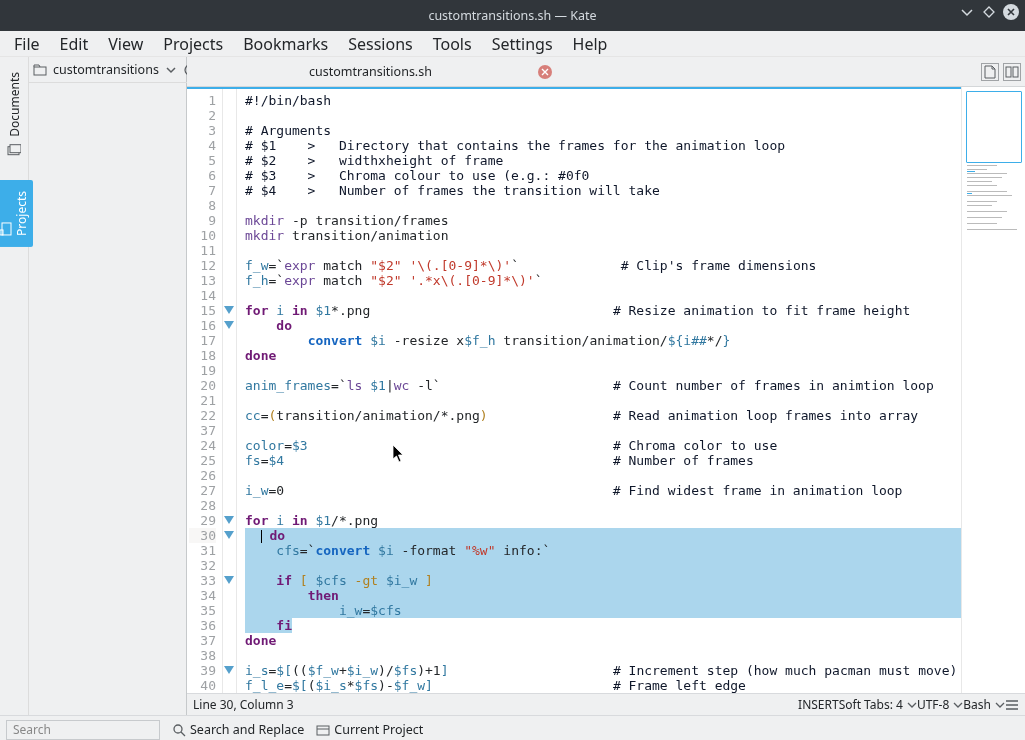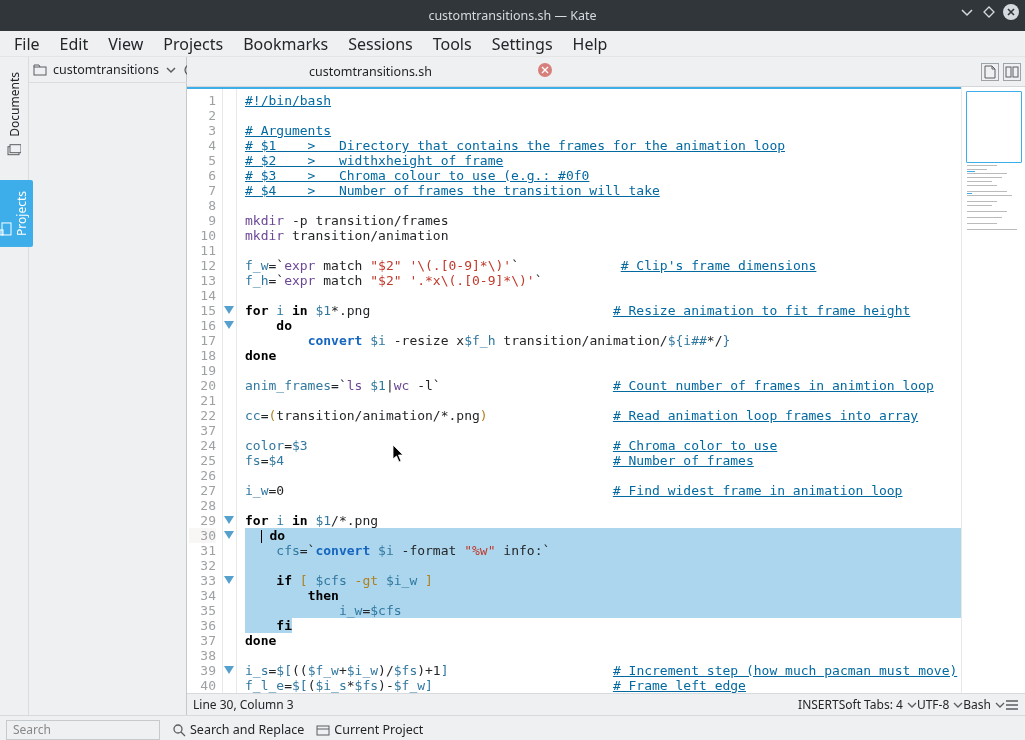--- a/index.html
+++ b/index.html
@@ -27,37 +27,37 @@
   .chev { width: 12px; height: 12px; }
   .tree { padding: 4px 2px; font-size: 18px; }
   .treenode { display: flex; align-items: center; gap: 4px; padding: 3px 4px; }
   .treenode.child { margin-left: 14px; background: #abd6ed; border: 1px dotted #3aa3d9; padding: 2px 4px; }
   .treenode.child .ficon { color: #3daee9; }
   .treenode .ficon { width: 16px; text-align: center; }
   
   .editorarea { flex: 1; display: flex; flex-direction: column; background: #fff; min-width: 0; }
   .tabbar { height: 30px; background: #eff0f1; display: flex; align-items: center; padding: 0 4px 0 0; border-bottom: 1px solid #d4d7d9; }
   .tabbar .spacer { flex: 1; }
-  .etab { display: flex; gap: 8px; padding: 5px 12px; font-size: 12.5px; }
+  .etab { display: flex; align-items: center; gap: 8px; padding: 5px 12px; font-size: 12.5px; }
   .etab .close { width: 14px; height: 14px; border-radius: 50%; background: #d77f7a; display:flex; align-items:center; justify-content:center; }
   .etab .close svg { width: 8px; height: 8px; }
   .tabicon { width: 18px; height: 18px; border: 1px solid #a0a3a6; display: flex; align-items:center; justify-content:center; margin-left: 4px; }
   .editor-wrap { display:flex; flex:1; min-height:0; }
   .editor { flex: 1; display: flex; border-top: 2px solid #3daee9; min-width: 0; overflow: hidden; }
   .gutter { width: 36px; text-align: right; color: #9ea1a4; padding: 4px 6px 4px 2px; border-right: 1px solid #e8e8e8; }
   .foldcol { width: 14px; border-right: 1px solid #e8e8e8; position: relative; }
   .fold { position:absolute; left:1px; width:0;height:0;border-left:5px solid transparent;border-right:5px solid transparent;border-top:8px solid #55a0cc; }
   .codecol { flex: 1; padding: 4px 0 4px 8px; white-space: pre; overflow: hidden; }
   .code-line { height: 15px; line-height: 15px; }
   .ln { height: 15px; line-height: 15px; }
   .hl { background: #f8f7f6; }
   .sel { background: #abd6ed; display: inline-block; }
   .sel-line { background: #abd6ed; }
-  .c-cmt { color: #0369a1; text-decoration: underline; }
-  .c-kw { color: #000000; font-weight: bold; }
+  .c-cmt { color: #0f172a; }
+  .c-kw { color: #701a75; font-weight: bold; }
   .c-cmd { color: #6b4796; }
   .c-str { color: #c0392b; }
   .c-var { color: #3178a0; }
   .c-assign { color: #3178a0; }
   .c-func { color: #1565c0; font-weight: bold; }
   .c-op { color: #b08020; }
   .cursor-bar { display:inline-block; width:1px; height:13px; background:#000; vertical-align:middle; }
   .minimap { width: 64px; border-left: 1px solid #e8e8e8; padding: 4px; }
   .minimap .mview { border: 1px solid #3daee9; border-radius:1px; height: 72px; width: 56px; }
   

